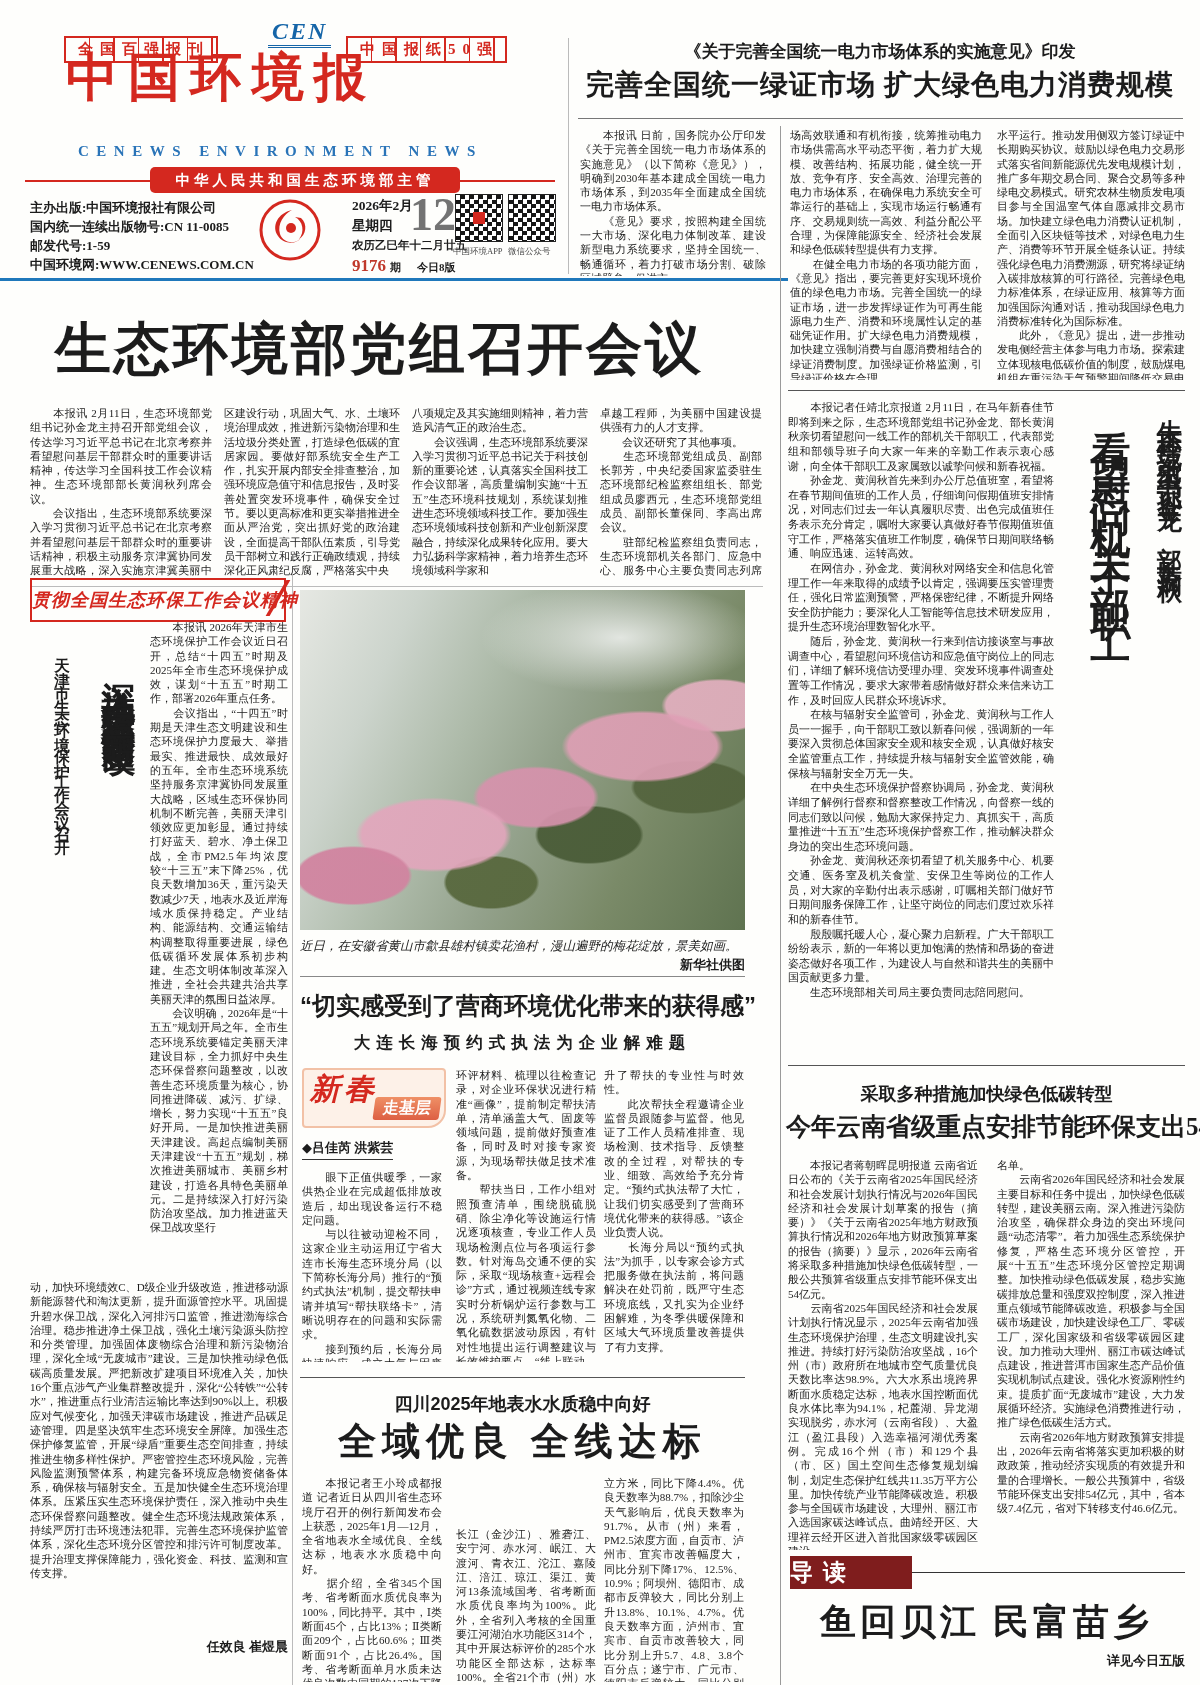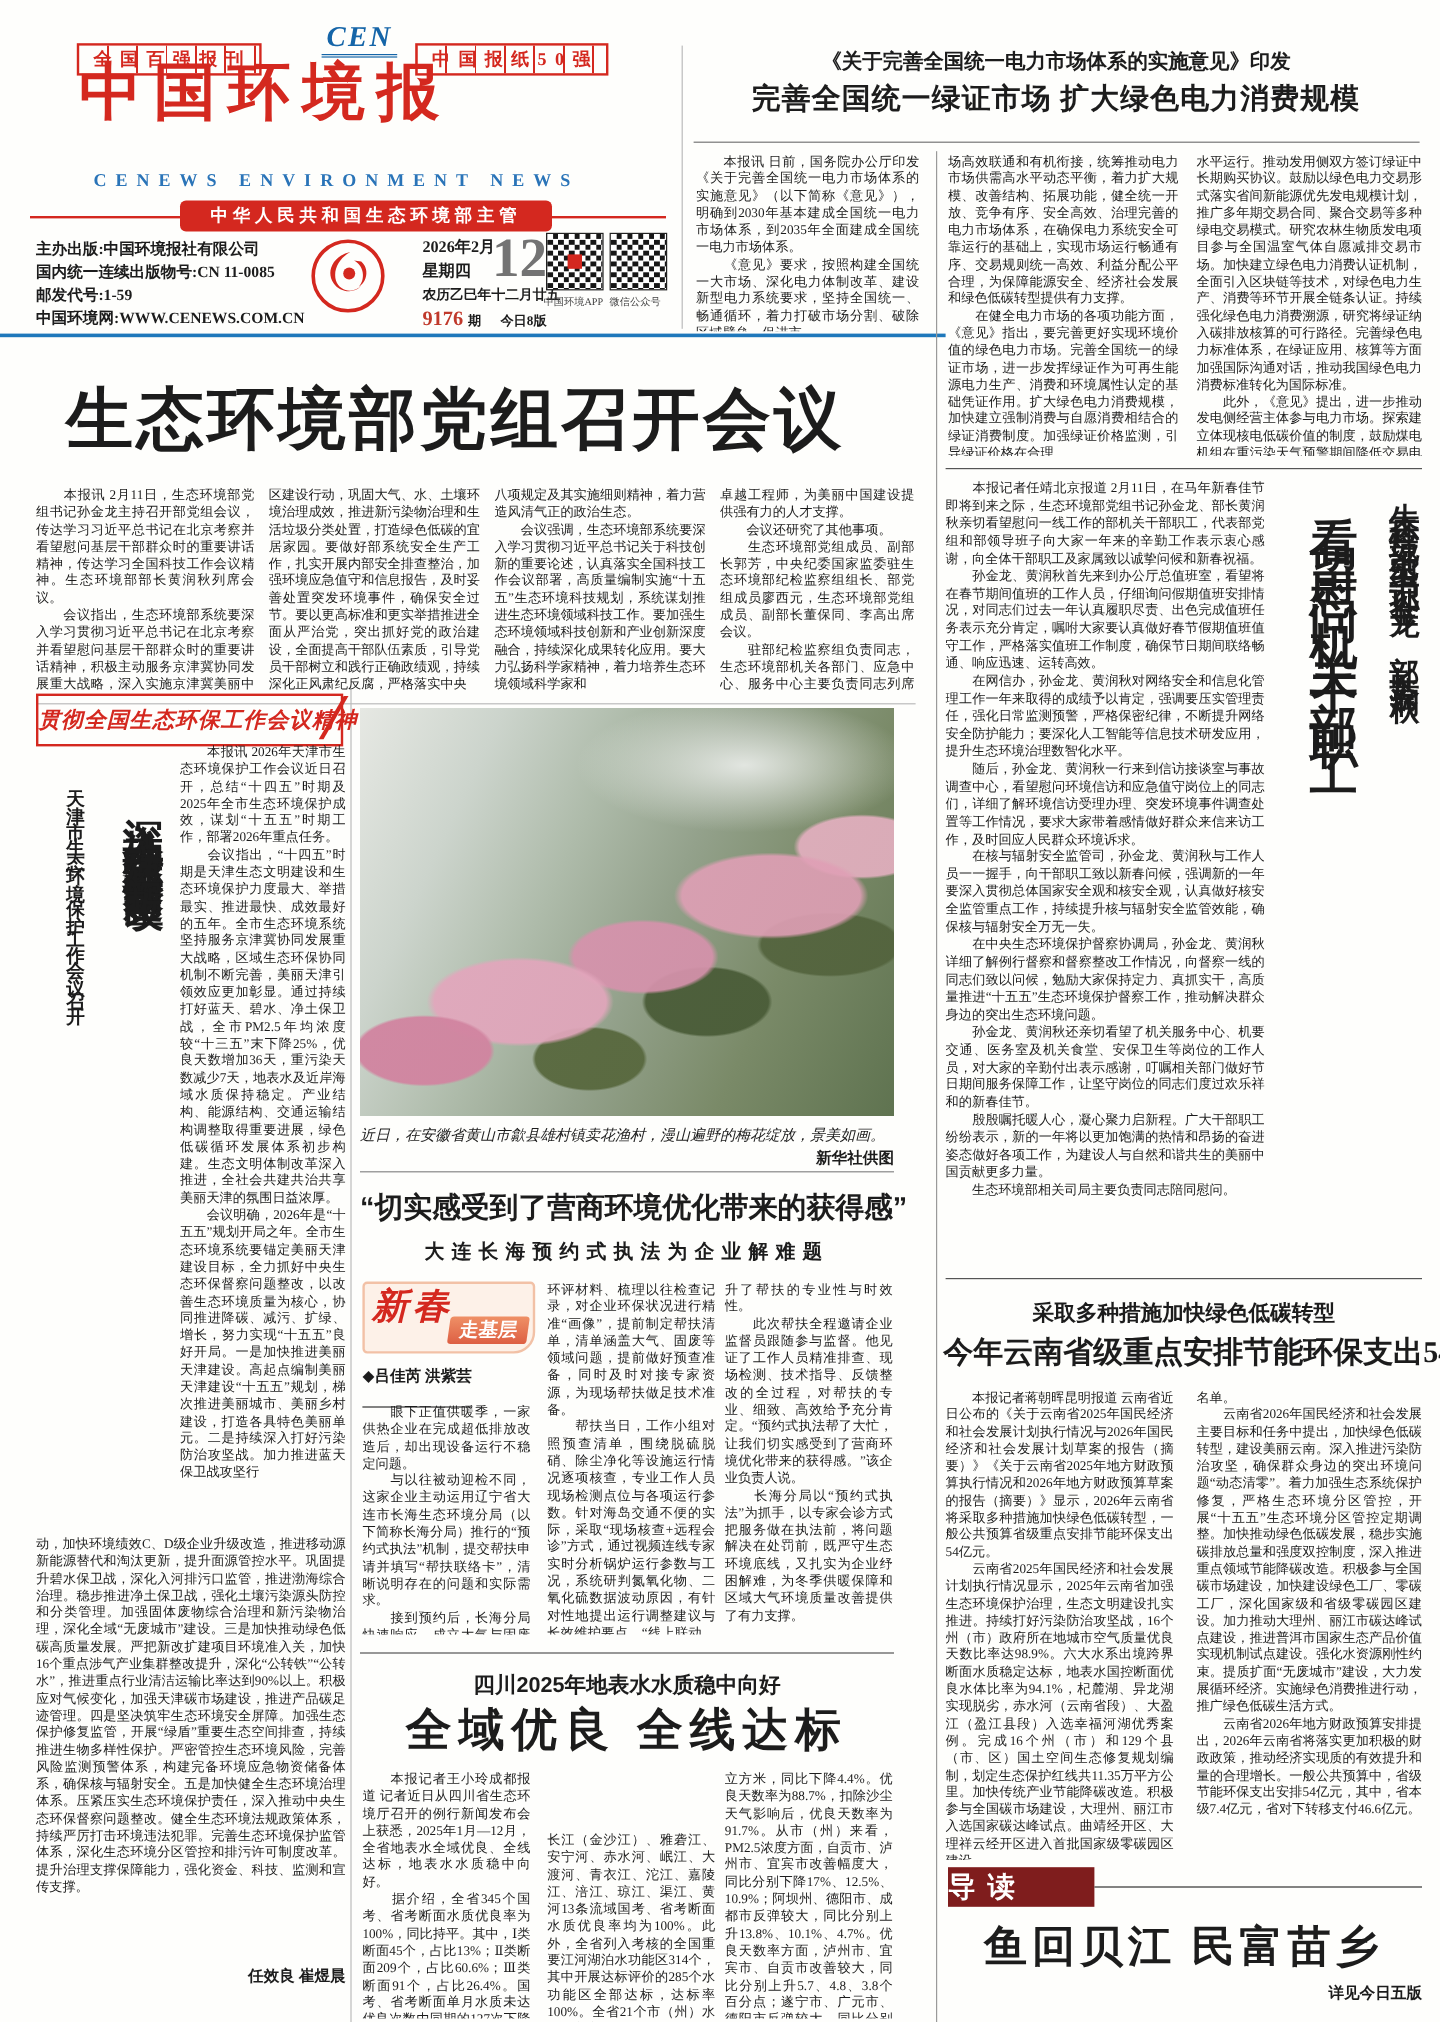--- a/index.html
+++ b/index.html
@@ -55,21 +55,21 @@
       linear-gradient(115deg,#e6e8e3 0%,#ccd4cc 20%,#aebbaa 38%,#93a18b 55%,#7a8a68 75%,#5f7350 100%);}
   .caption{font-size:12.5px;font-style:italic;}
   .credit{font-size:13px;font-weight:700;text-align:right;}
   
   .xc-badge{border:2px solid #f2c1a6;background:#fdf1e8;border-radius:4px 4px 18px 4px;
             padding:4px 6px;width:128px;height:48px;position:relative;}
   .xc-main{color:#d4281f;font-weight:900;font-style:italic;font-size:30px;letter-spacing:4px;line-height:1;}
   .xc-sub{position:absolute;right:4px;bottom:6px;background:linear-gradient(#ef9066,#dd5f43);
           color:#fff;font-weight:700;font-size:16px;padding:1px 9px;border-radius:3px;transform:skewX(-8deg);}
   .byline{font-size:13px;font-weight:700;}
-  .byline-underline{border-bottom:1.5px solid #333;display:inline-block;padding-bottom:16px;}
+  .byline-underline{border-bottom:1.5px solid #333;display:inline-block;padding-bottom:2px;}
   
   .daodu-box{background:#7f1d1d;color:#fff;font-weight:700;font-size:23px;letter-spacing:10px;
              text-align:left;line-height:33px;}
 </style>
 </head>
 <body>
 
 <div class="page">
 
   <div class="abs top-badge" style="left:64px;top:20px;">全国百强报刊</div>
@@ -110,21 +110,21 @@
     <div style="position:absolute;left:17px;top:17px;width:12px;height:12px;background:#d4281f;"></div>
   </div>
   <div class="qr" style="left:508px;top:194px;"></div>
   <div class="qr-label" style="left:453px;top:246px;">中国环境APP</div>
   <div class="qr-label" style="left:508px;top:246px;">微信公众号</div>
 
   <div class="blue-line" style="left:0px;top:278px;width:788px;"></div>
 
   <div class="rule-v" style="left:568px;top:38px;height:236px;background:#bbb;"></div>
   <div class="abs kicker center sans" style="left:575px;top:40px;width:610px;">《关于完善全国统一电力市场体系的实施意见》印发</div>
-  <div class="abs hl-serif center" style="left:575px;top:66px;width:610px;font-size:24px;letter-spacing:1px;">完善全国统一绿证市场 扩大绿色电力消费规模</div>
+  <div class="abs hl-serif center" style="left:575px;top:66px;width:610px;font-size:28px;letter-spacing:1px;">完善全国统一绿证市场 扩大绿色电力消费规模</div>
   <div class="rule-h" style="left:578px;top:118px;width:605px;background:#777;"></div>
   <div class="abs body-text" style="left:580px;top:128px;width:186px;height:148px;">　　本报讯 日前，国务院办公厅印发《关于完善全国统一电力市场体系的实施意见》（以下简称《意见》），明确到2030年基本建成全国统一电力市场体系，到2035年全面建成全国统一电力市场体系。
 　　《意见》要求，按照构建全国统一大市场、深化电力体制改革、建设新型电力系统要求，坚持全国统一、畅通循环，着力打破市场分割、破除区域壁垒、促进市</div>
   <div class="abs body-text" style="left:790px;top:128px;width:192px;height:252px;">场高效联通和有机衔接，统筹推动电力市场供需高水平动态平衡，着力扩大规模、改善结构、拓展功能，健全统一开放、竞争有序、安全高效、治理完善的电力市场体系，在确保电力系统安全可靠运行的基础上，实现市场运行畅通有序、交易规则统一高效、利益分配公平合理，为保障能源安全、经济社会发展和绿色低碳转型提供有力支撑。
 　　在健全电力市场的各项功能方面，《意见》指出，要完善更好实现环境价值的绿色电力市场。完善全国统一的绿证市场，进一步发挥绿证作为可再生能源电力生产、消费和环境属性认定的基础凭证作用。扩大绿色电力消费规模，加快建立强制消费与自愿消费相结合的绿证消费制度。加强绿证价格监测，引导绿证价格在合理</div>
   <div class="abs body-text" style="left:997px;top:128px;width:188px;height:252px;">水平运行。推动发用侧双方签订绿证中长期购买协议。鼓励以绿色电力交易形式落实省间新能源优先发电规模计划，推广多年期交易合同、聚合交易等多种绿电交易模式。研究农林生物质发电项目参与全国温室气体自愿减排交易市场。加快建立绿色电力消费认证机制，全面引入区块链等技术，对绿色电力生产、消费等环节开展全链条认证。持续强化绿色电力消费溯源，研究将绿证纳入碳排放核算的可行路径。完善绿色电力标准体系，在绿证应用、核算等方面加强国际沟通对话，推动我国绿色电力消费标准转化为国际标准。
 　　此外，《意见》提出，进一步推动发电侧经营主体参与电力市场。探索建立体现核电低碳价值的制度，鼓励煤电机组在重污染天气预警期间降低交易电量。</div>
 
   <div class="rule-v" style="left:780px;top:126px;height:1559px;"></div>
 

